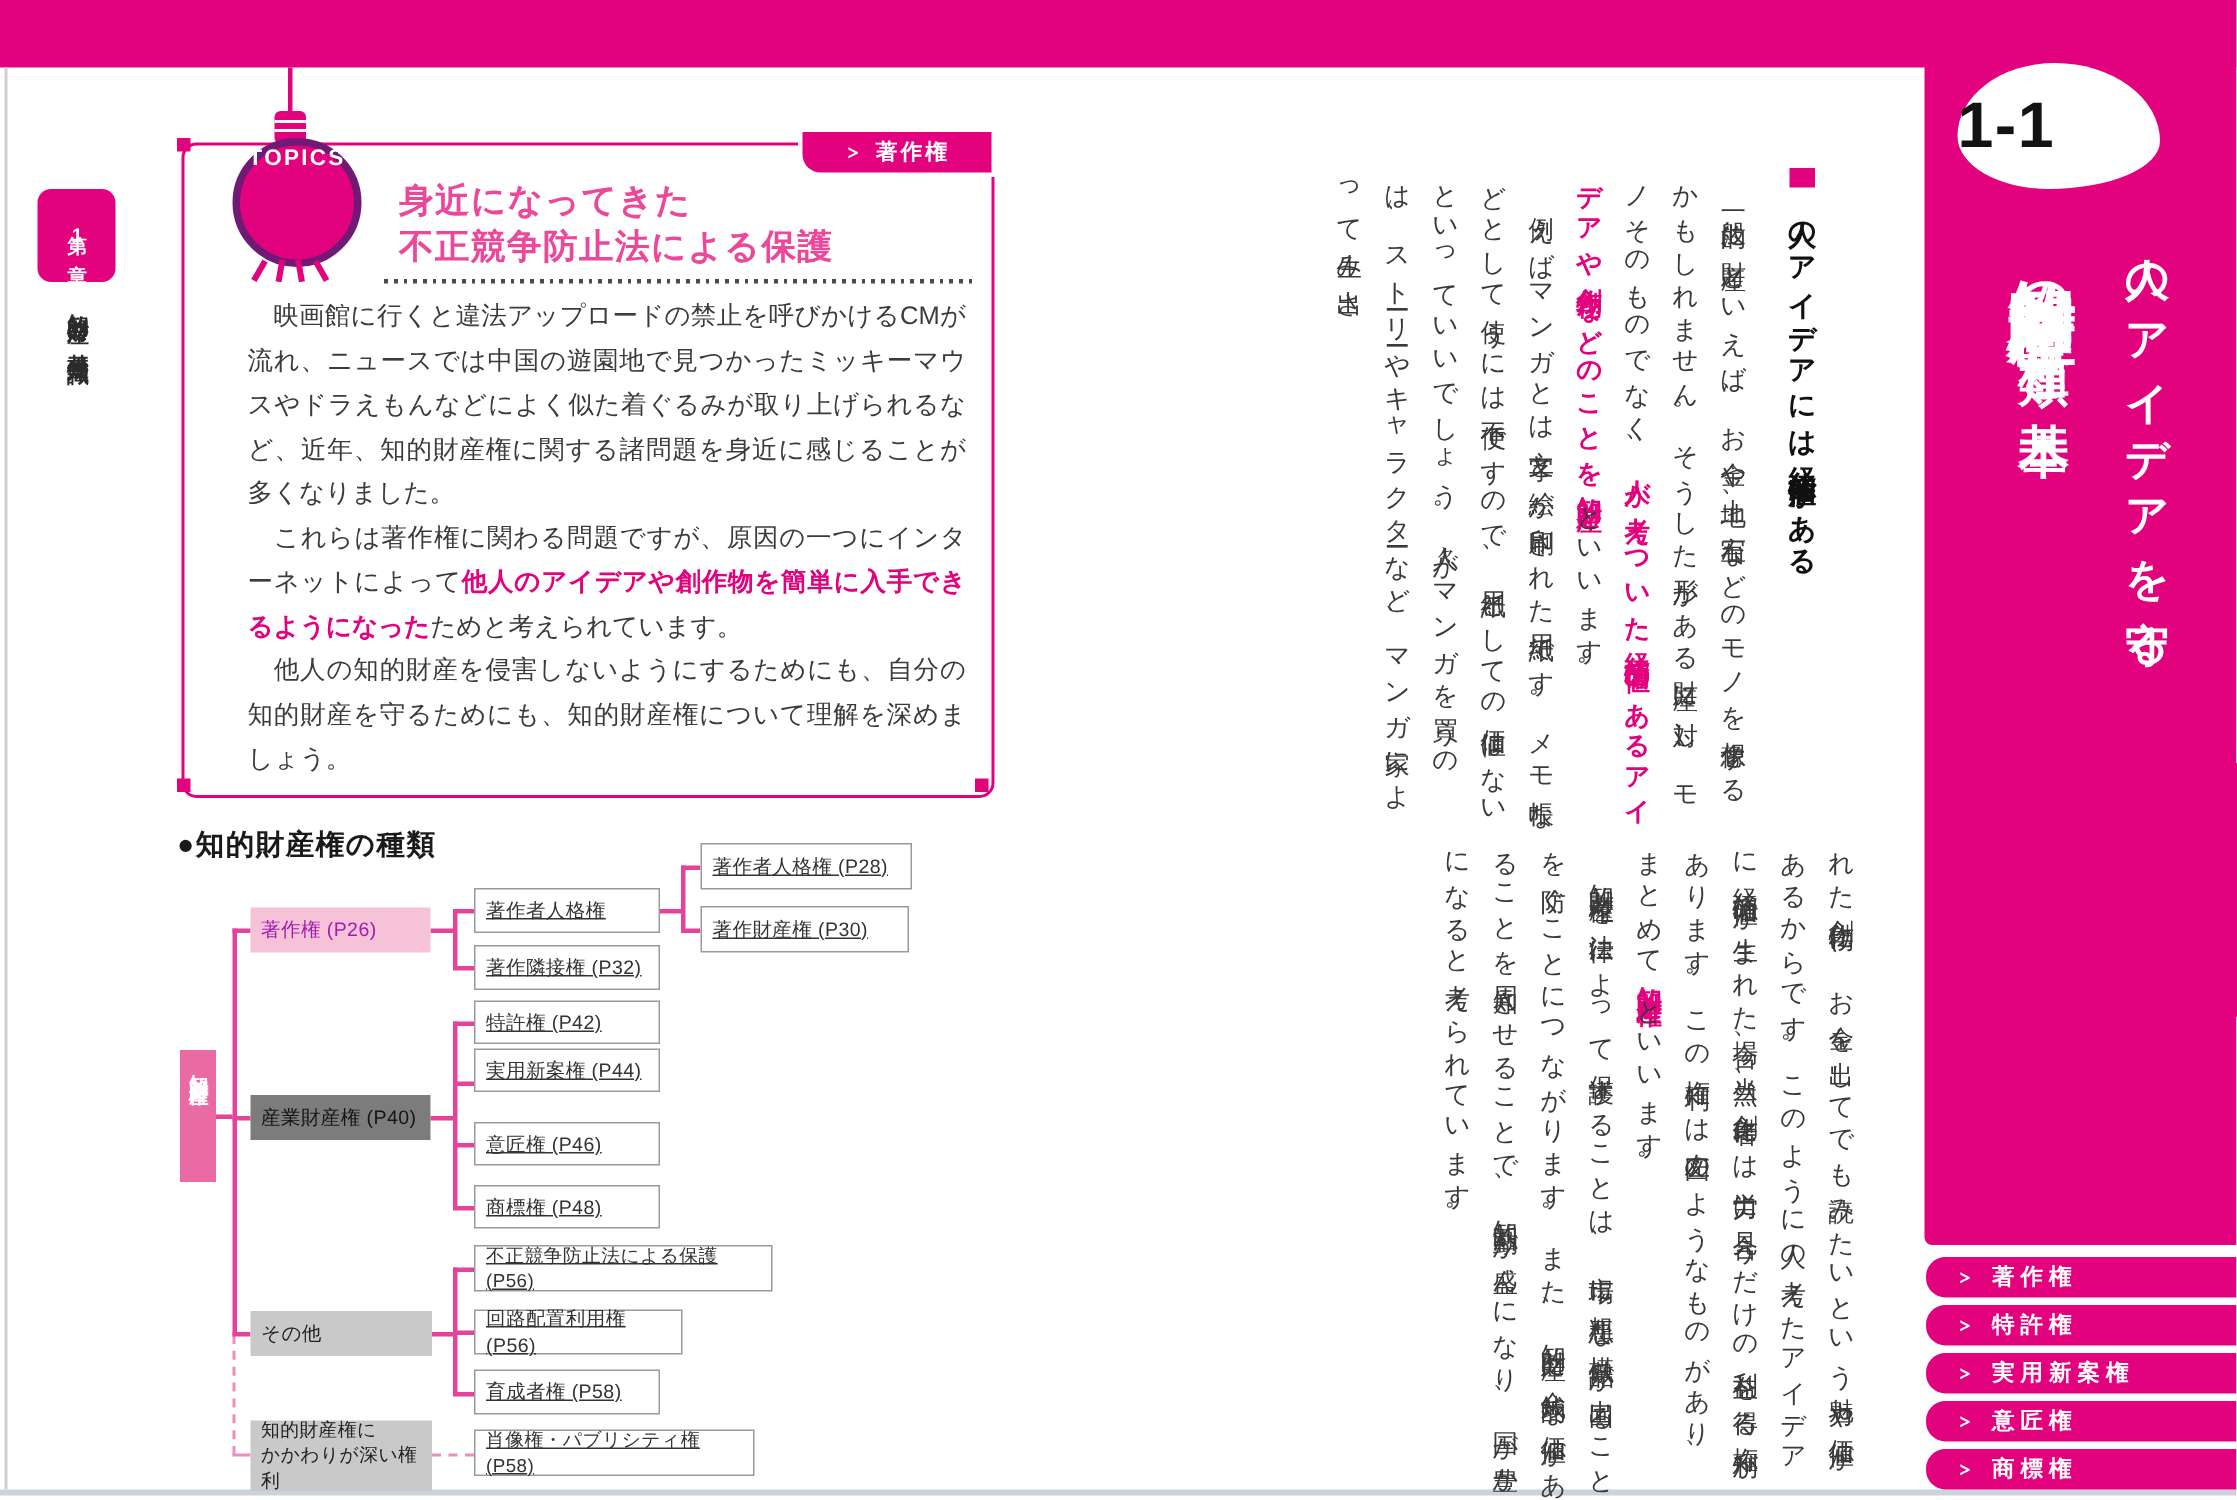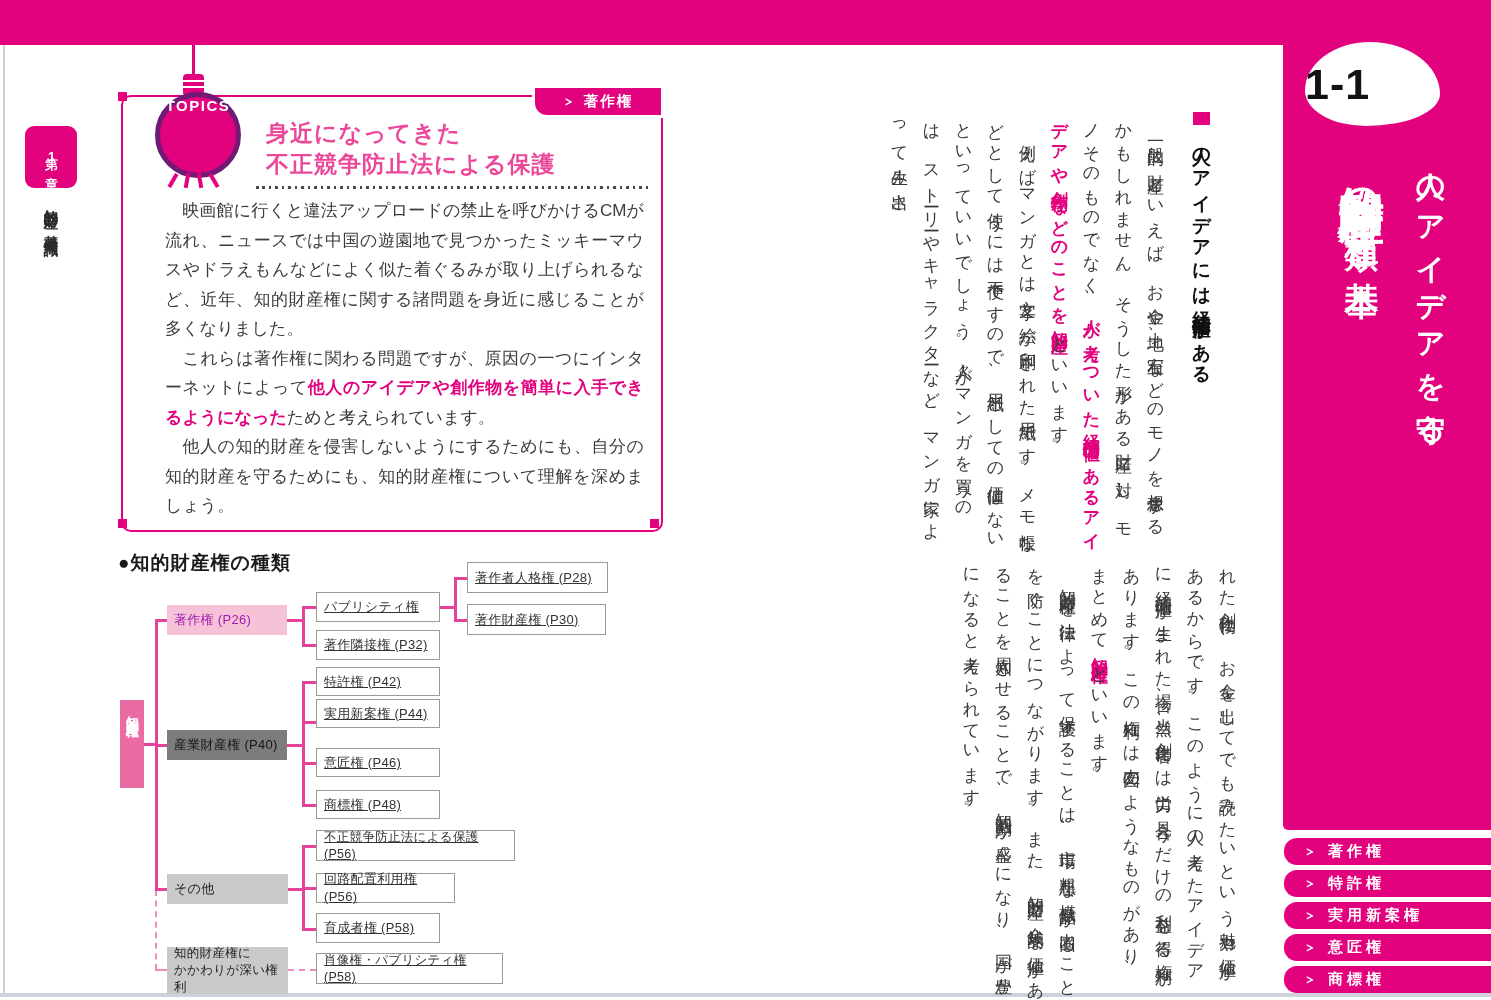--- a/index.html
+++ b/index.html
@@ -157,21 +157,21 @@
     <div class="conn h" style="left: 187px; top: 297px; width: 14px;"></div>
     <div class="conn h" style="left: 187px; top: 339px; width: 14px;"></div>
     <div class="conn h" style="left: 187px; top: 380px; width: 14px;"></div>
     <div class="conn hd" style="left: 173px; top: 421px; width: 28px;"></div>
     <div class="dnode root" style="left: 5px; top: 152px; width: 24px; height: 88px;">知的財産権</div>
     <div class="dnode pink" style="left: 52px; top: 57px; width: 120px; height: 30px;">著作権 (P26)</div>
     <div class="dnode darkgray" style="left: 52px; top: 182px; width: 120px; height: 30px;">産業財産権 (P40)</div>
     <div class="dnode gray" style="left: 52px; top: 326px; width: 121px; height: 30px;">その他</div>
     <div class="dnode gray" style="left: 52px; top: 399px; width: 121px; height: 47px; font-size: 12.5px;">知的財産権に
 かかわりが深い権利</div>
-    <div class="dnode white" style="left: 201px; top: 44px; width: 124px; height: 30px;">パブリシティ権</div>
+    <div class="dnode white" style="left: 201px; top: 44px; width: 124px; height: 30px;">著作者人格権</div>
     <div class="dnode white" style="left: 201px; top: 82px; width: 124px; height: 30px;">著作隣接権 (P32)</div>
     <div class="dnode white" style="left: 352px; top: 14px; width: 141px; height: 31px;">著作者人格権 (P28)</div>
     <div class="dnode white" style="left: 352px; top: 56px; width: 139px; height: 31px;">著作財産権 (P30)</div>
     <div class="dnode white" style="left: 201px; top: 119px; width: 124px; height: 29px;">特許権 (P42)</div>
     <div class="dnode white" style="left: 201px; top: 151px; width: 124px; height: 29px;">実用新案権 (P44)</div>
     <div class="dnode white" style="left: 201px; top: 200px; width: 124px; height: 29px;">意匠権 (P46)</div>
     <div class="dnode white" style="left: 201px; top: 242px; width: 124px; height: 29px;">商標権 (P48)</div>
     <div class="dnode white" style="left: 201px; top: 282px; width: 199px; height: 31px; font-size: 12.5px;">不正競争防止法による保護 (P56)</div>
     <div class="dnode white" style="left: 201px; top: 325px; width: 139px; height: 30px;">回路配置利用権 (P56)</div>
     <div class="dnode white" style="left: 201px; top: 365px; width: 124px; height: 30px;">育成者権 (P58)</div>

